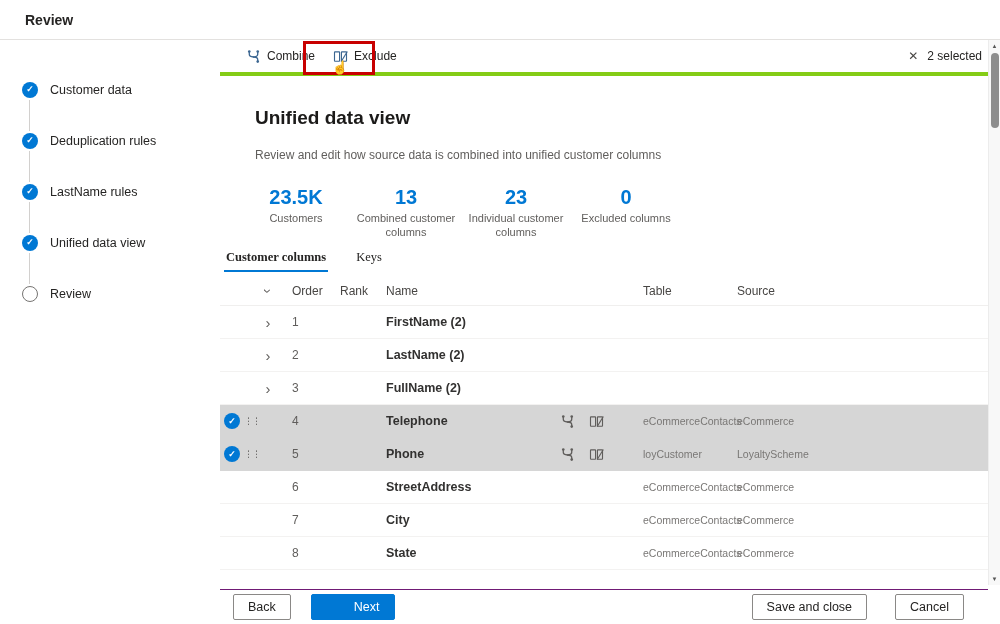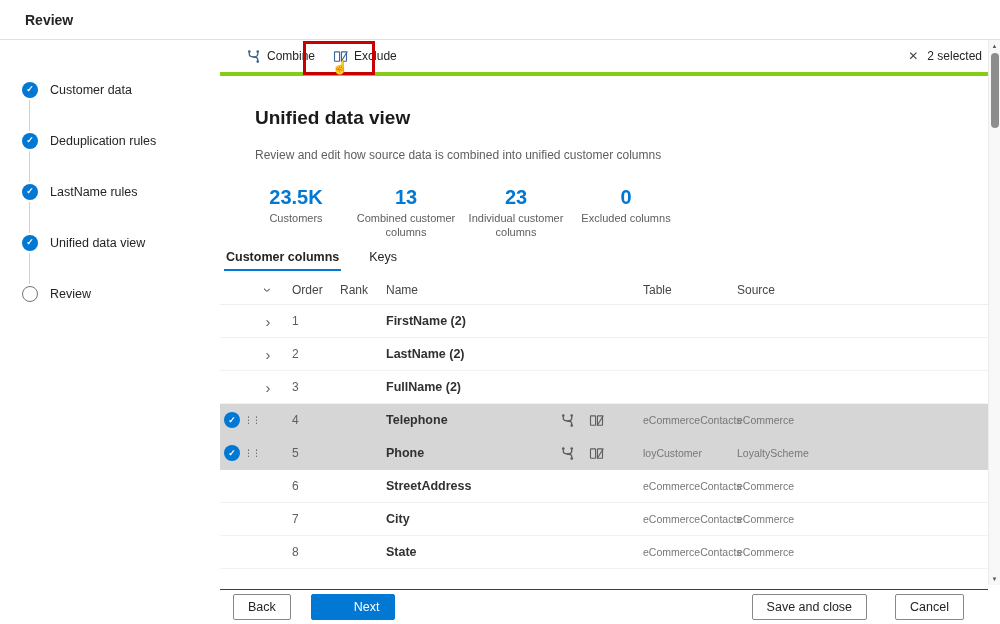--- a/index.html
+++ b/index.html
@@ -55,21 +55,21 @@
   .page-title { margin:30px 0 0 35px; font-size:19px; line-height:24px; font-weight:700; color:#1b1a19; }
   .page-subtitle { margin:18px 0 0 35px; font-size:12px; line-height:15px; color:#605e5c; }
 
   .stats { margin:22px 0 0 26px; display:flex; gap:10px; }
   .stat { width:100px; text-align:center; }
   .stat-value { font-size:20px; line-height:24px; font-weight:600; color:var(--accent); }
   .stat-label { margin-top:2px; font-size:11px; line-height:14px; color:#605e5c; }
 
   .tabs { margin:6px 0 0 2px; display:flex; gap:22px; }
   .tab {
-    position:relative; background:none; border:none; font-family:Liberation Sans, sans-serif;
+    position:relative; background:none; border:none; font-family:Liberation Serif, serif;
     padding:5px 4px 7px; font-size:12.5px; color:#252423; cursor:pointer;
   }
   .tab.active { font-weight:700; }
   .tab.active::after { content:""; position:absolute; left:2px; right:2px; bottom:0; height:2px; background:var(--accent); }
 
   
   .thead { margin-top:4px; display:flex; align-items:center; height:30px; border-bottom:1px solid #f0efee; }
   .thead > div { font-size:12px; color:#484644; font-weight:400; }
   .trow { display:flex; align-items:center; height:33px; border-bottom:1px solid #f3f2f1; }
   .trow.selected { background:var(--selected-row-bg); border-bottom-color:transparent; }

